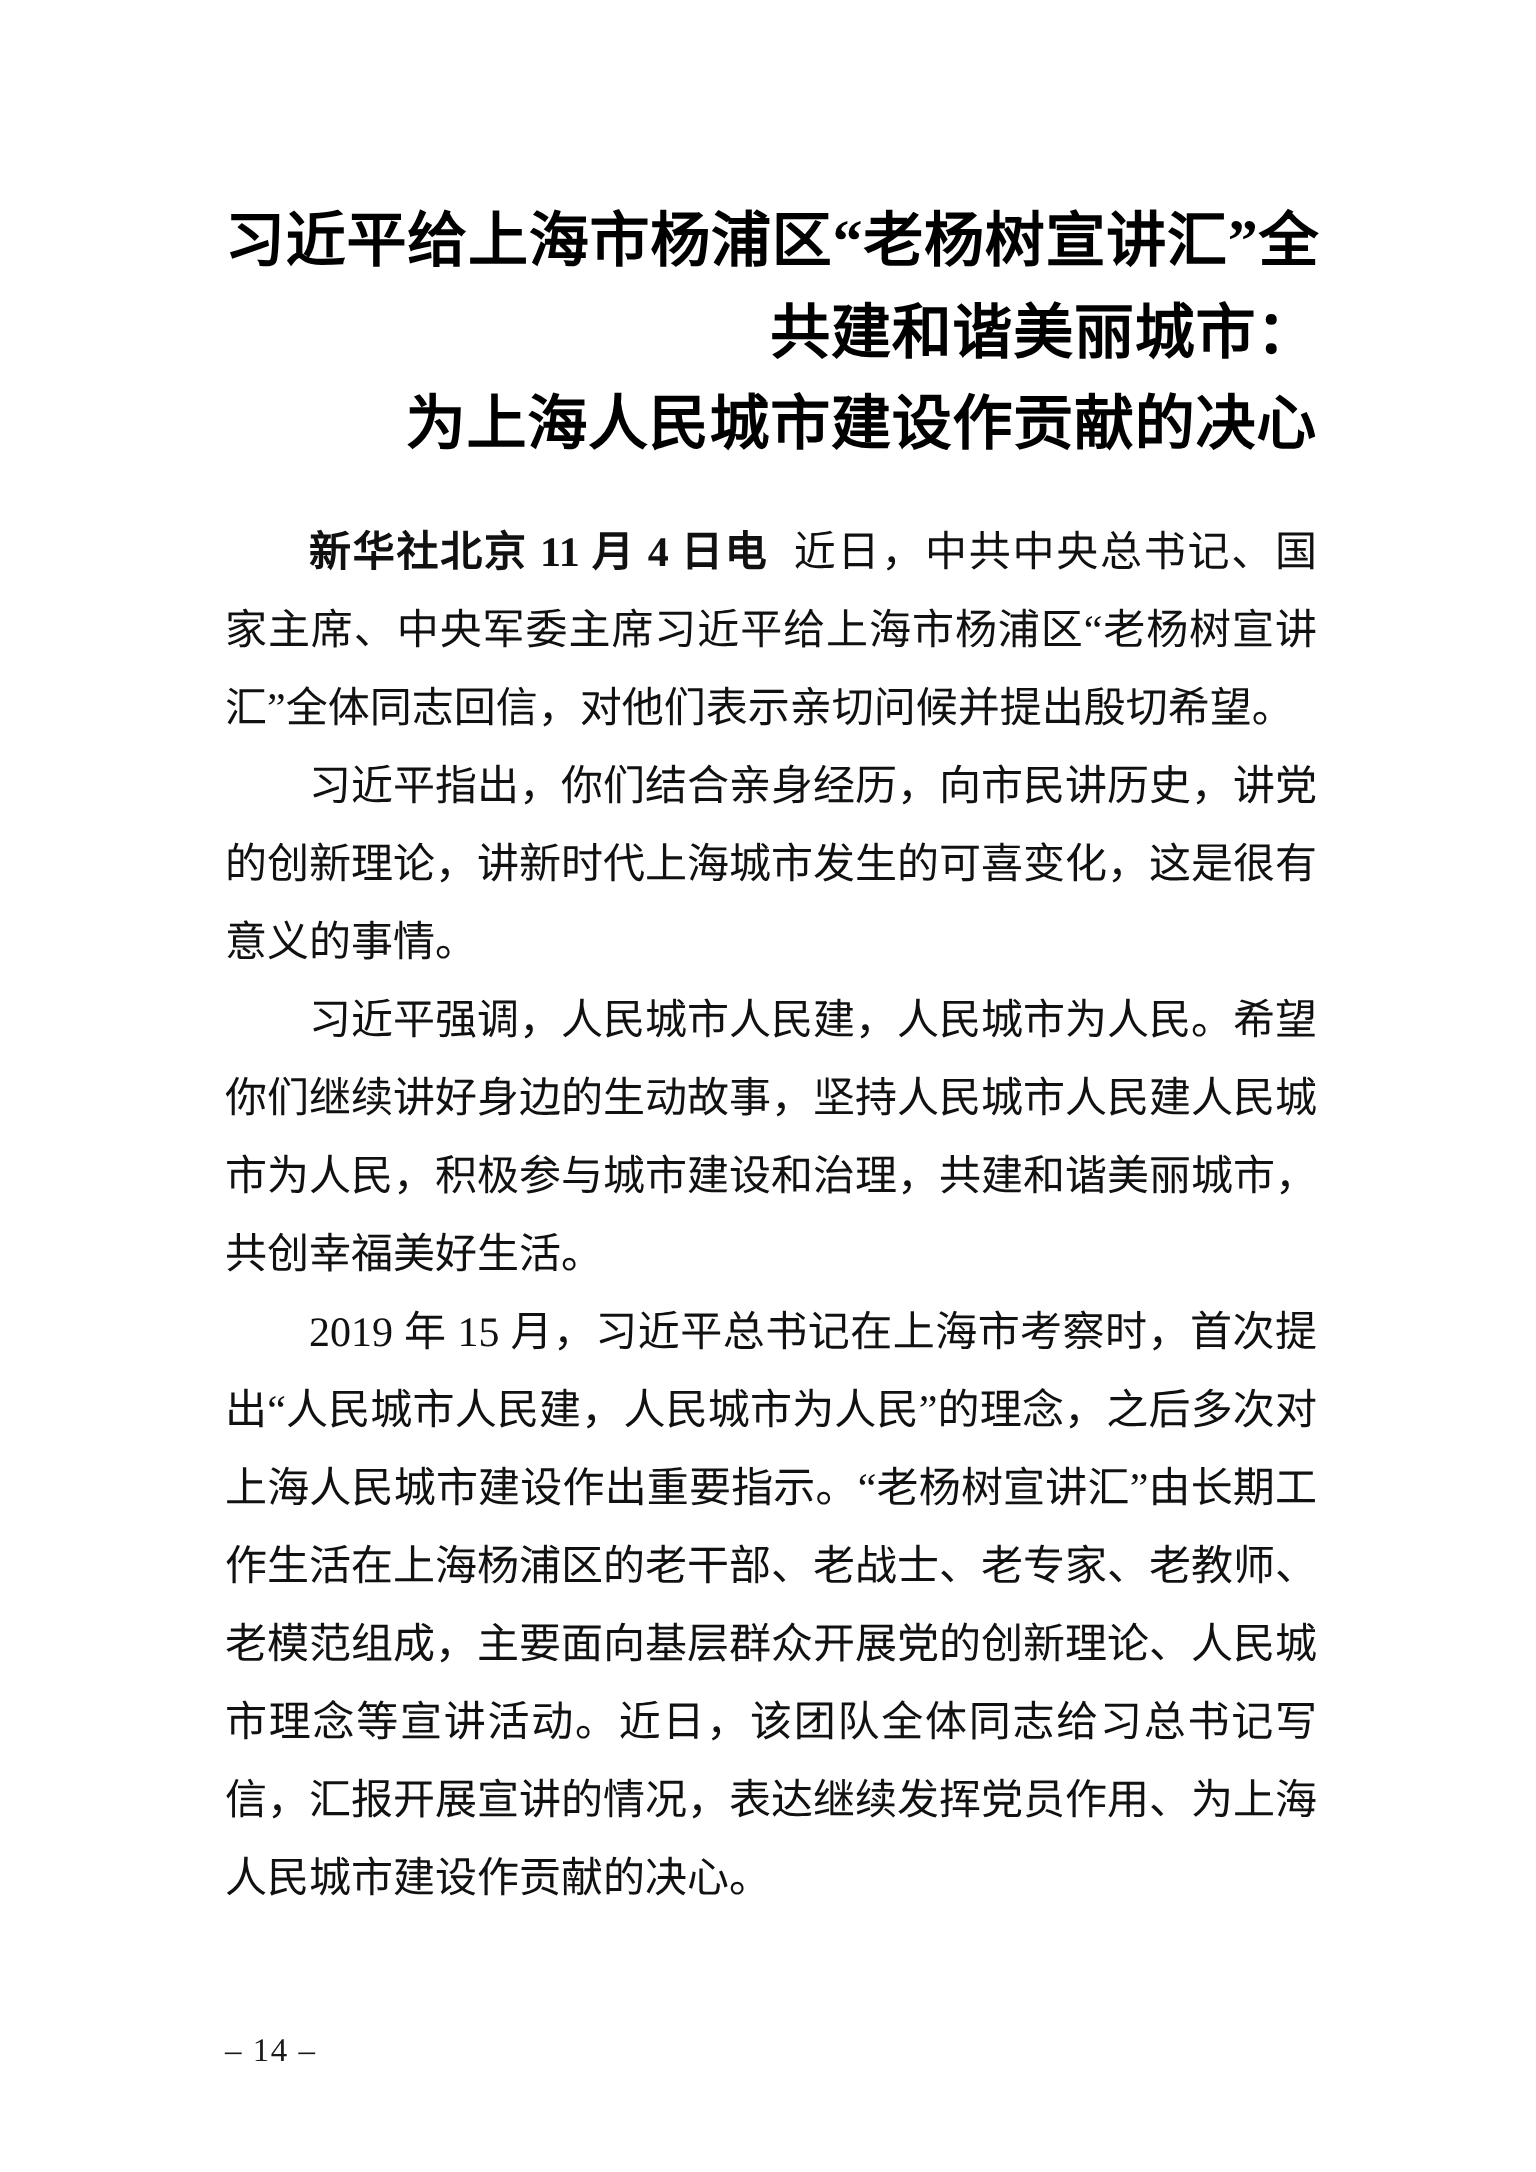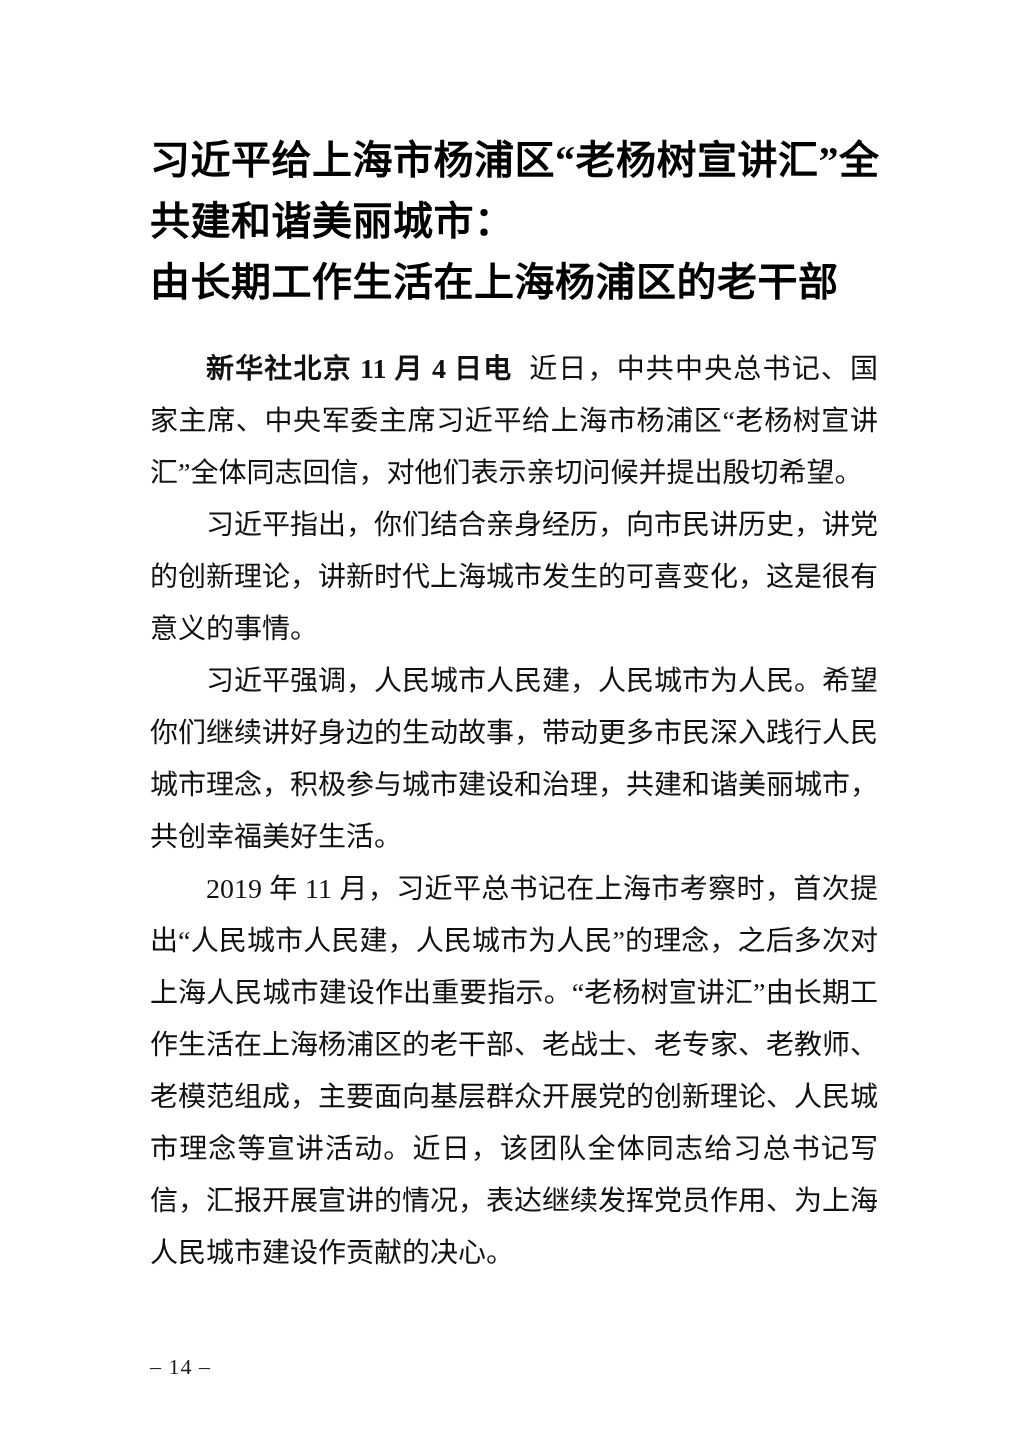--- a/index.html
+++ b/index.html
@@ -19,21 +19,21 @@
     position: absolute;
     left: 150px;
     top: 130px;
     width: 728px;
   }
   .doc-title {
     font-family: "Liberation Serif", "DejaVu Serif", serif;
     font-weight: 700;
     font-size: 40px;
     line-height: 61px;
-    text-align: left;
+    text-align: right;
     color: #000000;
     letter-spacing: 0.5px;
   }
   .doc-title .title-line {
     white-space: nowrap;
   }
   .doc-body {
     margin-top: 30px;
     font-family: "Liberation Serif", "DejaVu Serif", serif;
     font-size: 28px;
@@ -63,26 +63,26 @@
 </style>
 </head>
 <body>
 
 <div class="page">
   <div class="content">
 
     <div class="doc-title">
       <div class="title-line">习近平给上海市杨浦区“老杨树宣讲汇”全</div>
       <div class="title-line">共建和谐美丽城市：</div>
-      <div class="title-line">由长期工作生活在上海杨浦区的老干部</div>
+      <div class="title-line">为上海人民城市建设作贡献的决心</div>
     </div>
 
     <div class="doc-body">
       <p><span class="dateline">新华社北京 11 月 4 日电</span><span>近日，中共中央总书记、国家主席、中央军委主席习近平给上海市杨浦区“老杨树宣讲汇”全体同志回信，对他们表示亲切问候并提出殷切希望。</span></p>
       <p>习近平指出，你们结合亲身经历，向市民讲历史，讲党的创新理论，讲新时代上海城市发生的可喜变化，这是很有意义的事情。</p>
-      <p>习近平强调，人民城市人民建，人民城市为人民。希望你们继续讲好身边的生动故事，带动更多市民深入践行人民城市理念，积极参与城市建设和治理，共建和谐美丽城市，共创幸福美好生活。</p>
-      <p>2019 年 11 月，习近平总书记在上海市考察时，首次提出“人民城市人民建，人民城市为人民”的理念，之后多次对上海人民城市建设作出重要指示。“老杨树宣讲汇”由长期工作生活在上海杨浦区的老干部、老战士、老专家、老教师、老模范组成，主要面向基层群众开展党的创新理论、人民城市理念等宣讲活动。近日，该团队全体同志给习总书记写信，汇报开展宣讲的情况，表达继续发挥党员作用、为上海人民城市建设作贡献的决心。</p>
+      <p>习近平强调，人民城市人民建，人民城市为人民。希望你们继续讲好身边的生动故事，坚持人民城市人民建人民城市为人民，积极参与城市建设和治理，共建和谐美丽城市，共创幸福美好生活。</p>
+      <p>2019 年 15 月，习近平总书记在上海市考察时，首次提出“人民城市人民建，人民城市为人民”的理念，之后多次对上海人民城市建设作出重要指示。“老杨树宣讲汇”由长期工作生活在上海杨浦区的老干部、老战士、老专家、老教师、老模范组成，主要面向基层群众开展党的创新理论、人民城市理念等宣讲活动。近日，该团队全体同志给习总书记写信，汇报开展宣讲的情况，表达继续发挥党员作用、为上海人民城市建设作贡献的决心。</p>
     </div>
 
   </div>
 
   <div class="page-number">– 14 –</div>
 </div>
 
 </body></html>

